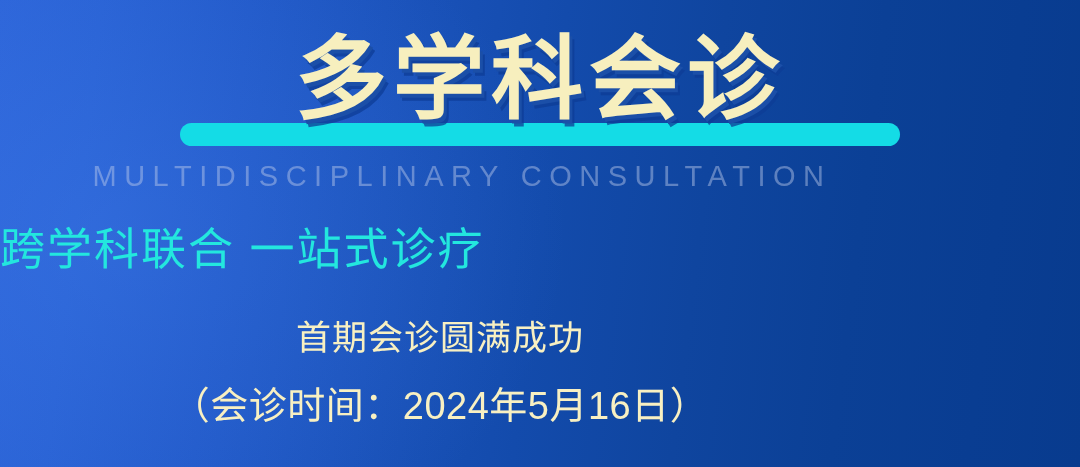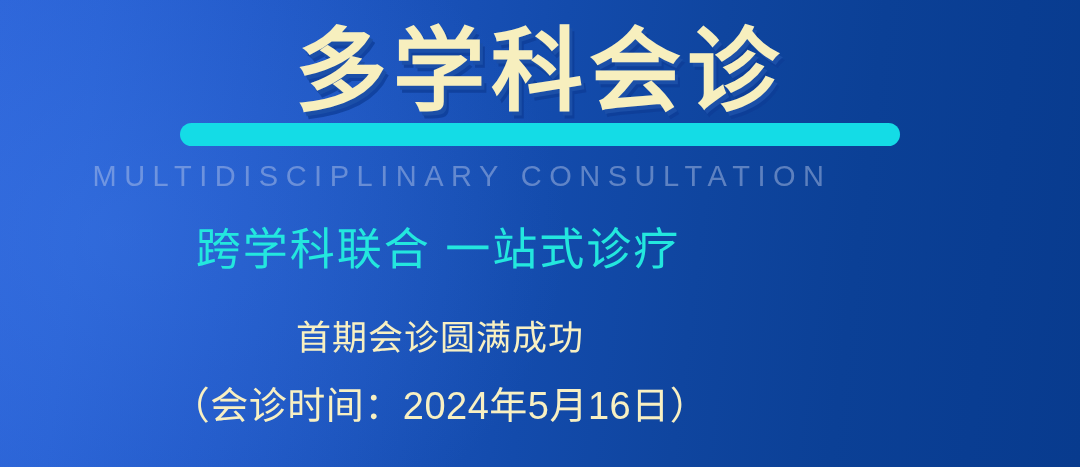--- a/index.html
+++ b/index.html
@@ -74,21 +74,21 @@
     border-radius: 12px;
     background: #14DCE6;
   }
 
   .title-text {
     position: absolute;
     left: 0;
     top: 0;
     width: 1080px;
     text-align: center;
-    font-family: Liberation Mono, monospace;
+    font-family: Liberation Sans, sans-serif;
     font-size: 92px;
     line-height: 110px;
     font-weight: bold;
     letter-spacing: 6px;
     color: #F7EFBE;
     text-shadow:
        3px 4px 0 #1B4FA8,
        5px 7px 0 rgba(14,60,150,0.75);
     white-space: nowrap;
   }
@@ -107,21 +107,21 @@
     color: rgba(190,205,235,0.45);
     white-space: nowrap;
   }
 
   
   .slogan {
     position: absolute;
     top: 221px;
     left: 0;
     width: 876px;
-    text-align: center;
+    text-align: left;
     font-size: 45px;
     line-height: 58px;
     letter-spacing: 2px;
     font-weight: 500;
     color: #23E7DE;
     white-space: nowrap;
   }
 
   
   .note-line {

